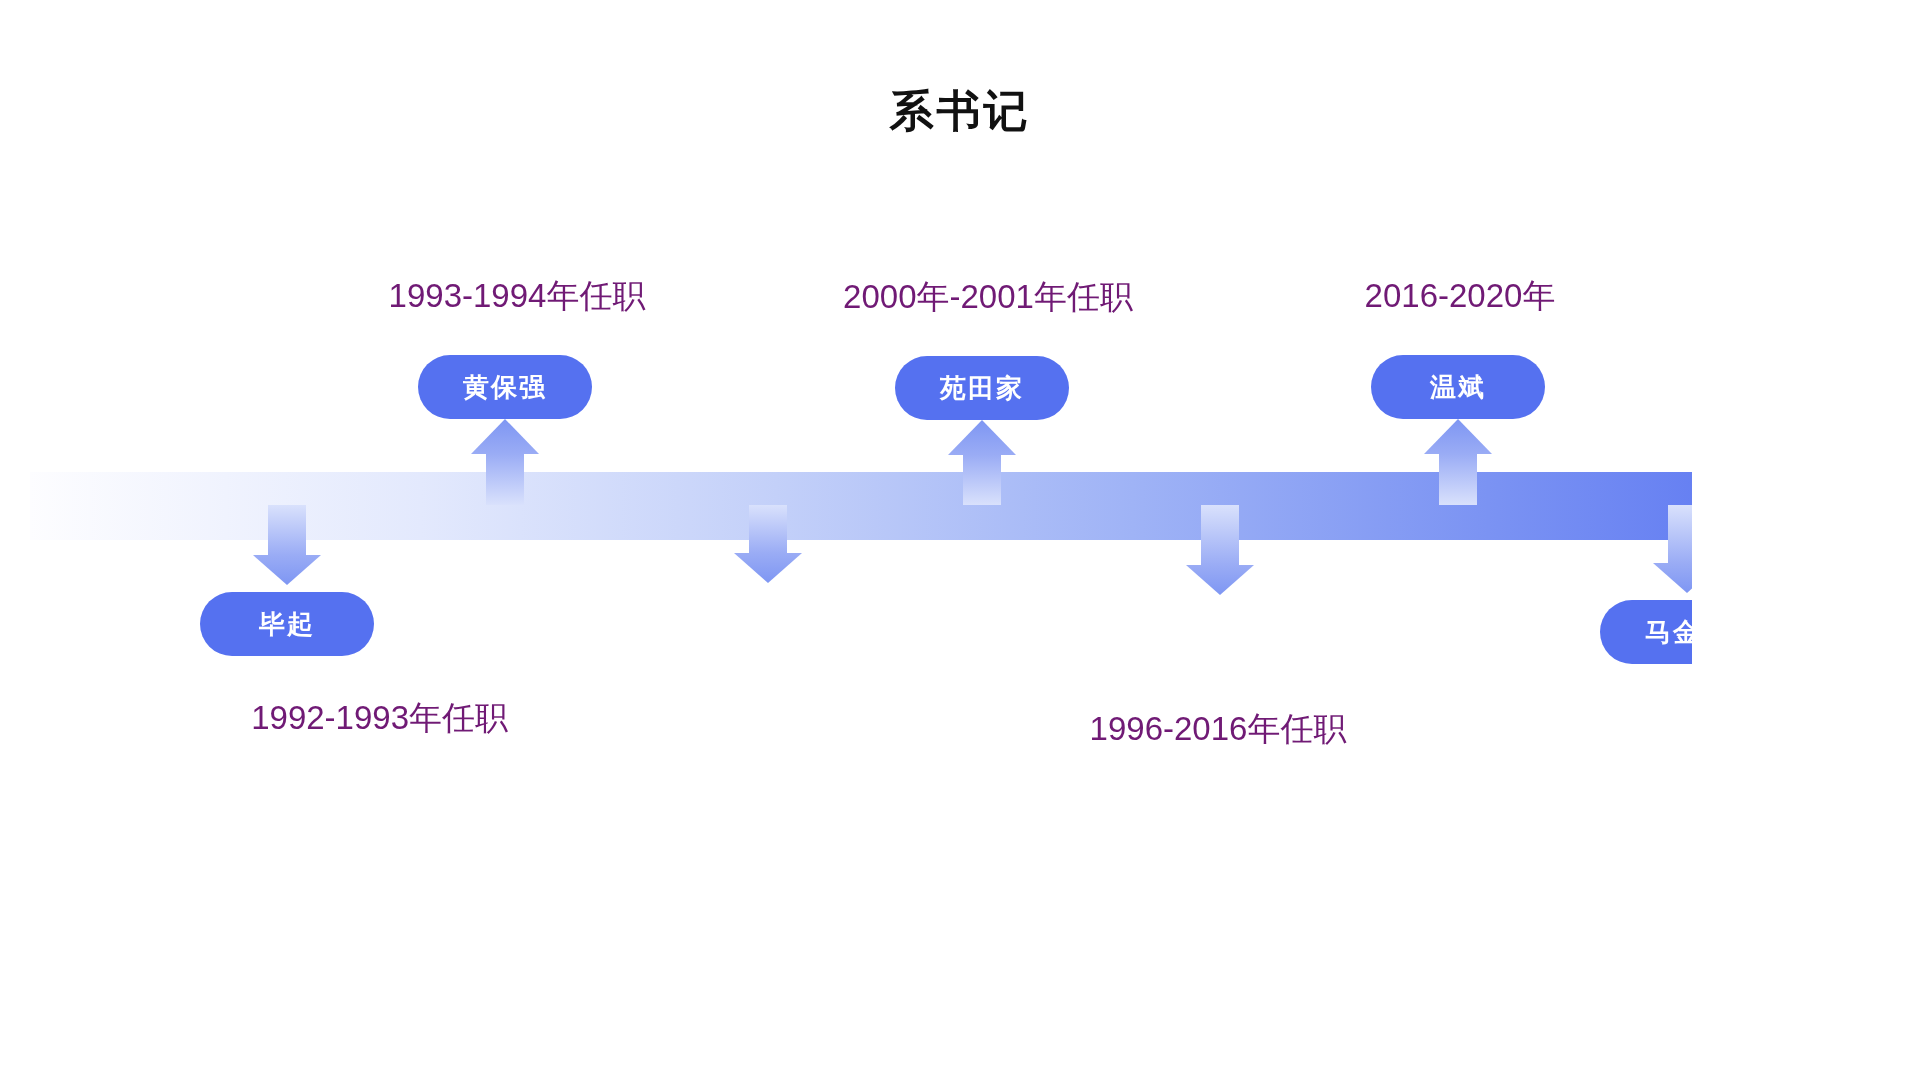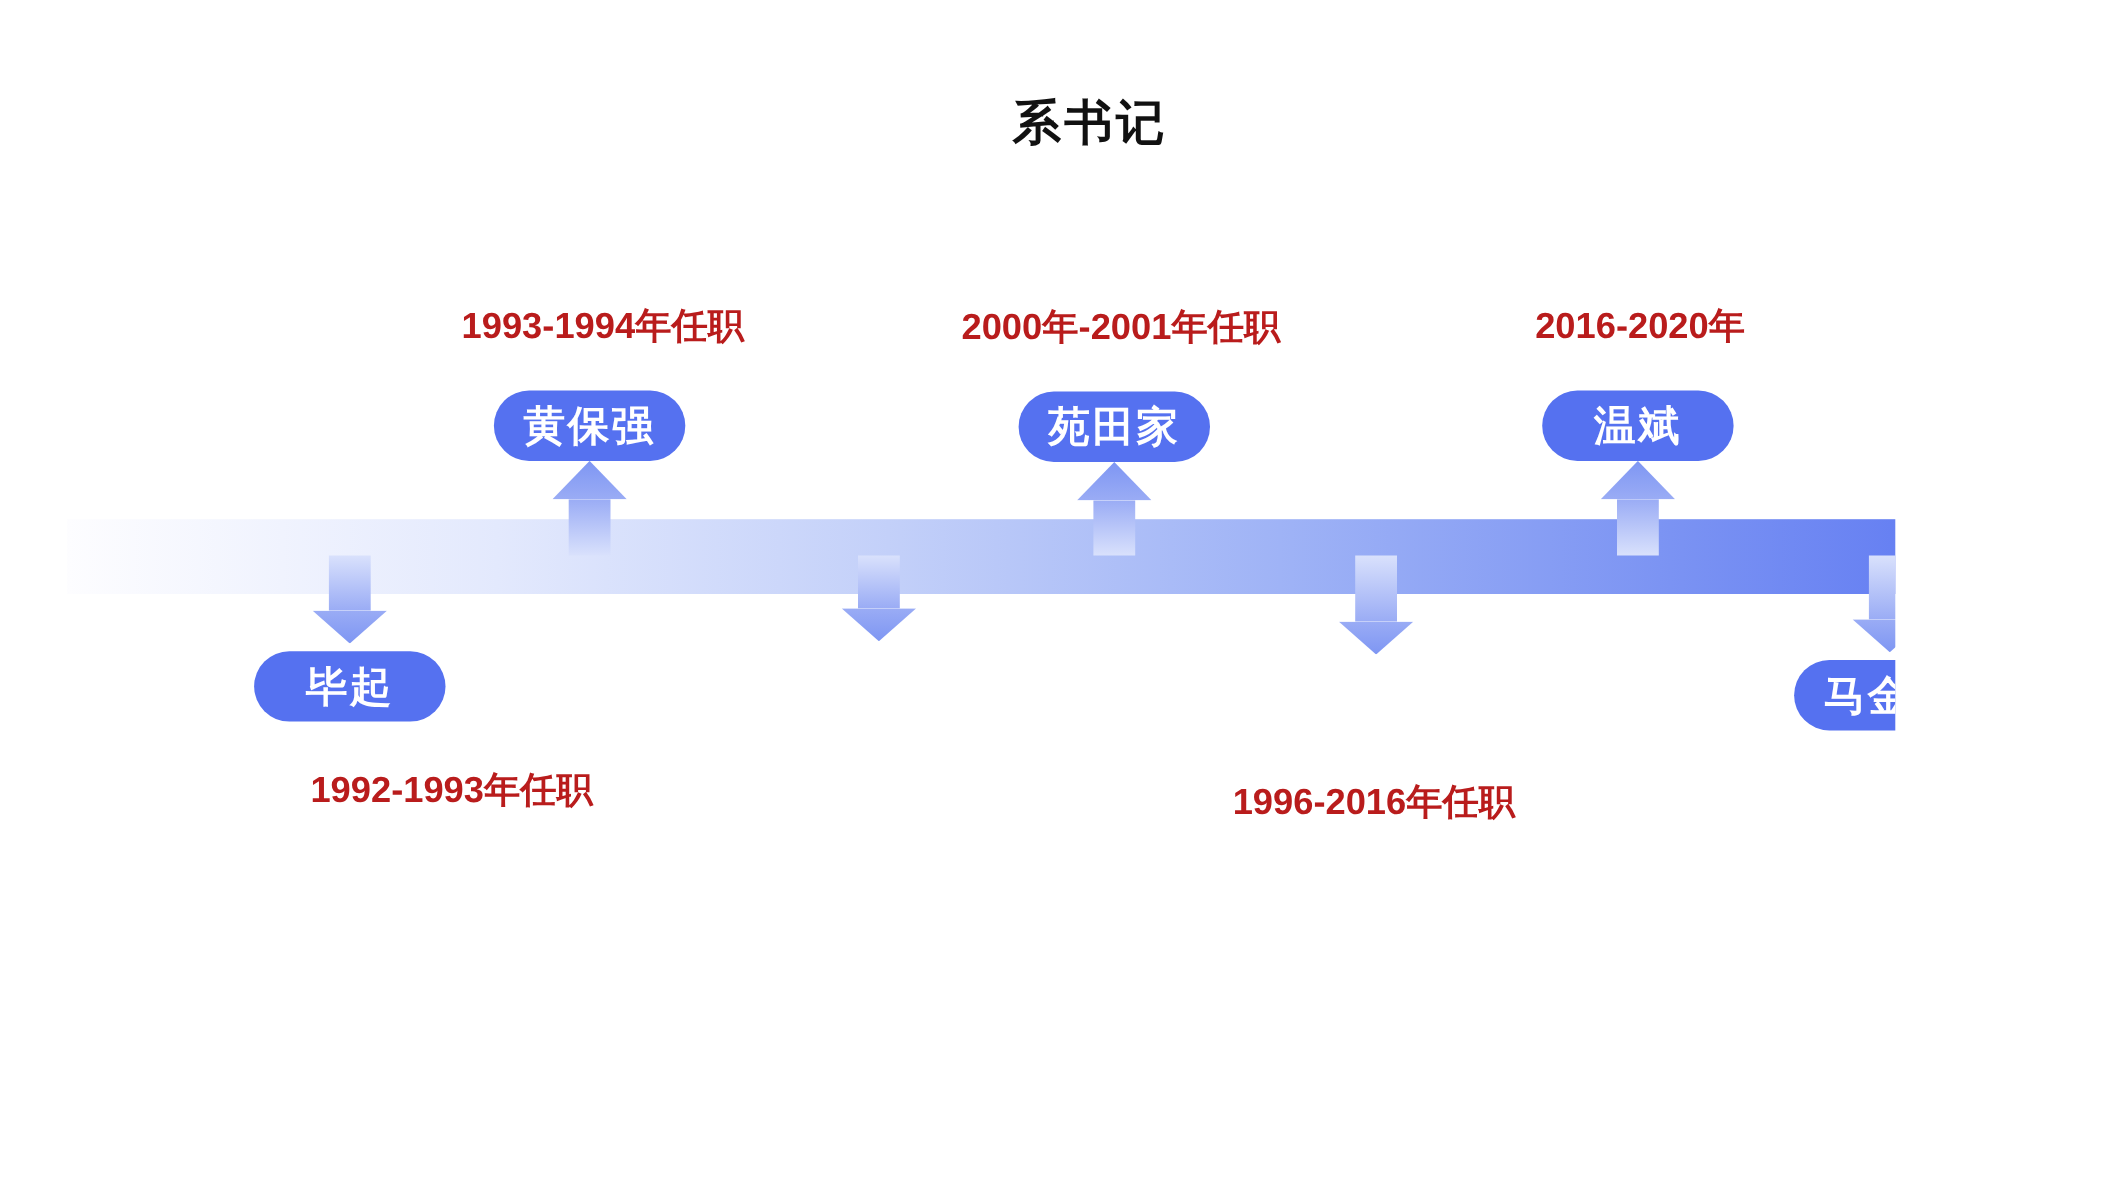--- a/index.html
+++ b/index.html
@@ -2,21 +2,20 @@
 <html><head>
 <meta charset="utf-8">
 <style>
   html,body{margin:0;padding:0;background:#ffffff;}
   #canvas{
     position:relative;
     width:1692px;height:1080px;
     background:#ffffff;
     overflow:hidden;
     font-family:"Liberation Sans", sans-serif;
-    margin-left:31px;
   }
   .title{
     position:absolute;
     left:0; top:82px; width:1920px;
     text-align:center;
     font-size:44px; font-weight:700; color:#111111;
     letter-spacing:3px;
   }
   
   .axis-shaft{
@@ -32,32 +31,32 @@
     clip-path:polygon(0 0,100% 50%,0 100%);
     z-index:1;
   }
   
   .pill{
     position:absolute;
     width:174px; height:64px;
     background:#5571F0;
     border-radius:32px;
     color:#ffffff;
-    font-size:38px; font-weight:700;
+    font-size:26px; font-weight:700;
     display:flex; align-items:center; justify-content:center;
     letter-spacing:2px;
     z-index:3;
   }
   
   .date{
     position:absolute;
     width:420px;
     text-align:center;
-    font-size:33px; font-weight:700;
-    color:#b91c1c;
+    font-size:33px; font-weight:400;
+    color:#701a75;
     line-height:1;
     z-index:3;
   }
   
   .arrow{
     position:absolute;
     width:68px;
     display:flex; flex-direction:column; align-items:center;
     z-index:2;
   }

